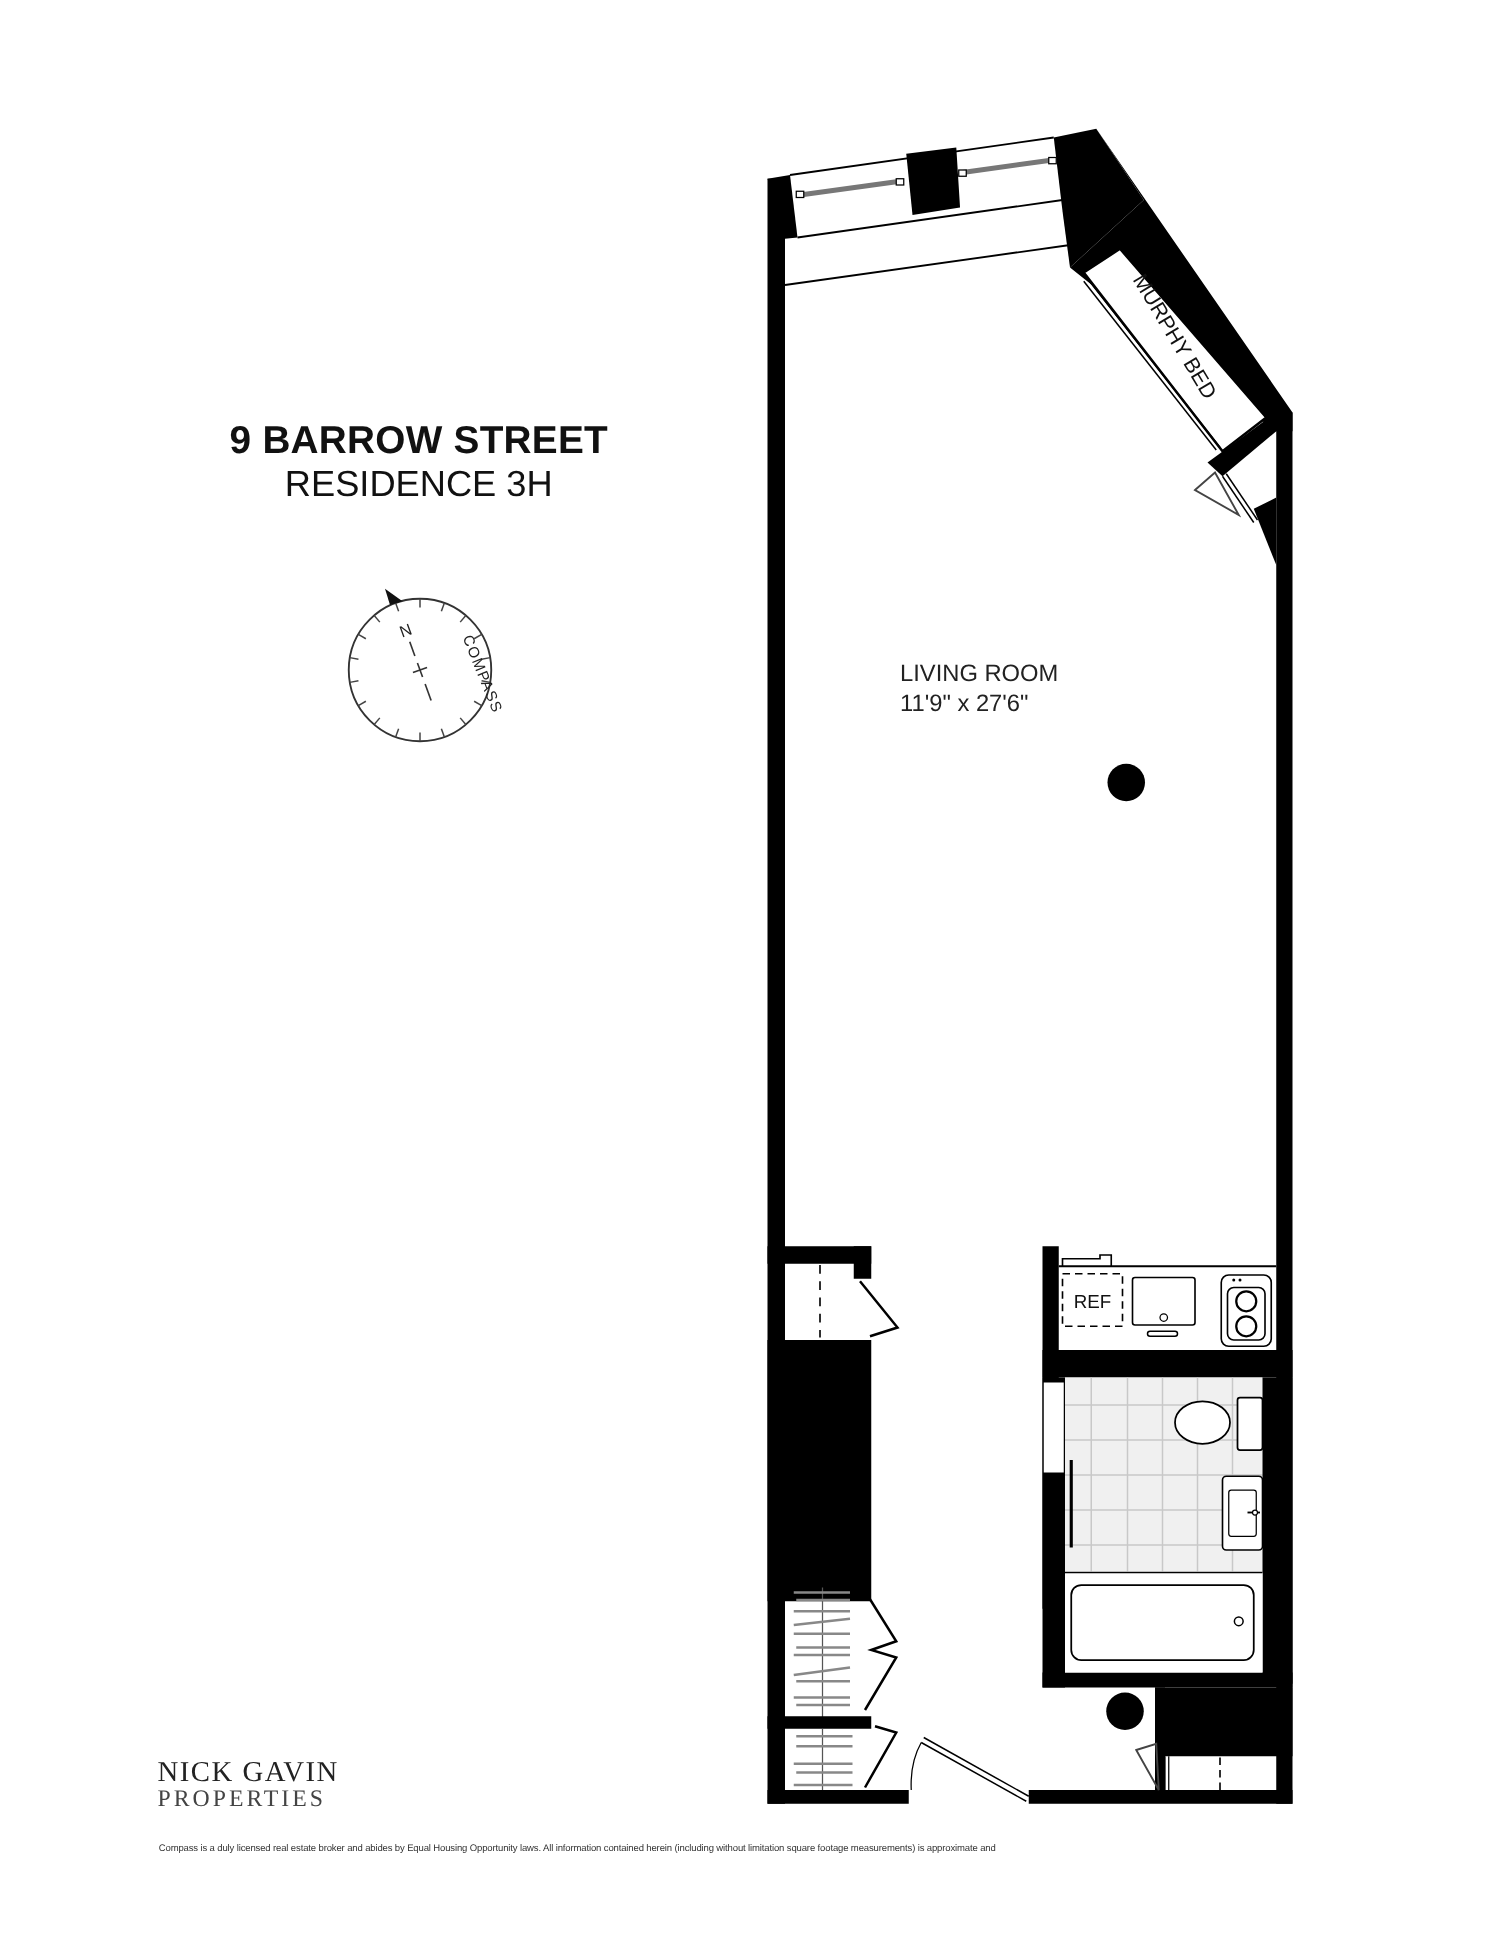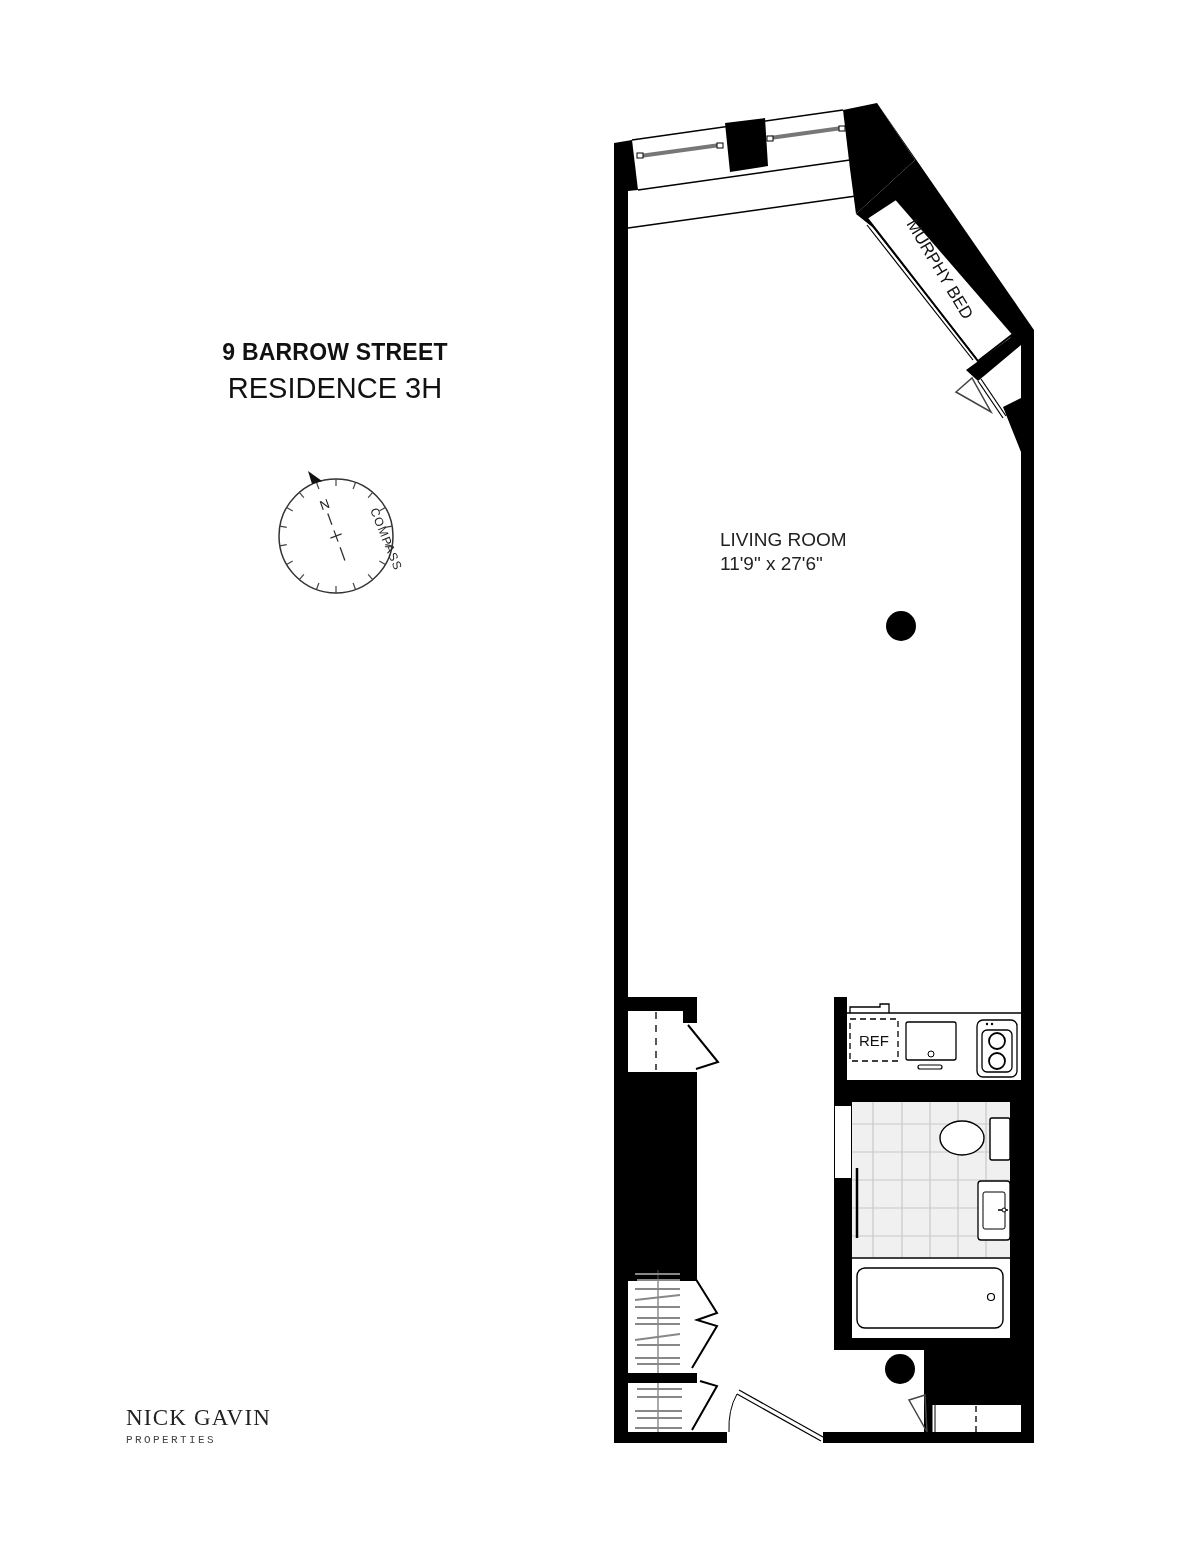--- a/index.html
+++ b/index.html
@@ -1,24 +1,24 @@
 <!DOCTYPE html>
 <html><head>
 <meta charset="utf-8">
 <style>
   html, body { margin: 0; padding: 0; background: #ffffff; }
   body { width: 1200px; height: 1554px; position: relative; overflow: hidden; font-family: "Liberation Sans", sans-serif; color: #111; }
   .title-block { position: absolute; left: 140px; top: 334px; width: 390px; text-align: center; }
-  .title { font-size: 23px; font-weight: bold; letter-spacing: 0.2px; line-height: 36px; color: #111; }
+  .title { font-size: 31px; font-weight: bold; letter-spacing: 0.2px; line-height: 36px; color: #111; }
   .subtitle { font-size: 29px; font-weight: normal; line-height: 36px; color: #111; }
   .plan { position: absolute; left: 0; top: 0; width: 1200px; height: 1554px; }
   .room-label { position: absolute; left: 720px; top: 528px; width: 200px; text-align: left; font-size: 19px; line-height: 24px; color: #222; }
   .logo { position: absolute; left: 126px; top: 1405px; width: 175px; }
   .logo-main { font-family: "Liberation Serif", serif; font-size: 23px; letter-spacing: 1.2px; color: #222; line-height: 26px; }
-  .logo-sub { font-family: Liberation Mono, monospace; font-size: 11px; letter-spacing: 2.4px; color: #444; line-height: 18px; }
+  .logo-sub { font-family: Liberation Serif, serif; font-size: 19px; letter-spacing: 2.4px; color: #444; line-height: 18px; }
   .disclaimer { position: absolute; left: 127px; top: 1473px; width: 950px; font-size: 7.6px; line-height: 12px; color: #333; letter-spacing: -0.1px; }
 </style>
 </head>
 <body>
 
 <div class="title-block">
   <div class="title">9 BARROW STREET</div>
   <div class="subtitle">RESIDENCE 3H</div>
 </div>
 
@@ -227,13 +227,14 @@
   <div>LIVING ROOM</div>
   <div>11'9" x 27'6"</div>
 </div>
 
 <div class="logo">
   <div class="logo-main">NICK GAVIN</div>
   <div class="logo-sub">PROPERTIES</div>
 </div>
 
 <div class="disclaimer">
+  <div>Compass is a duly licensed real estate broker and abides by Equal Housing Opportunity laws.  All information contained herein (including without limitation square footage measurements) is approximate and</div>
 </div>
 
 </body></html>

